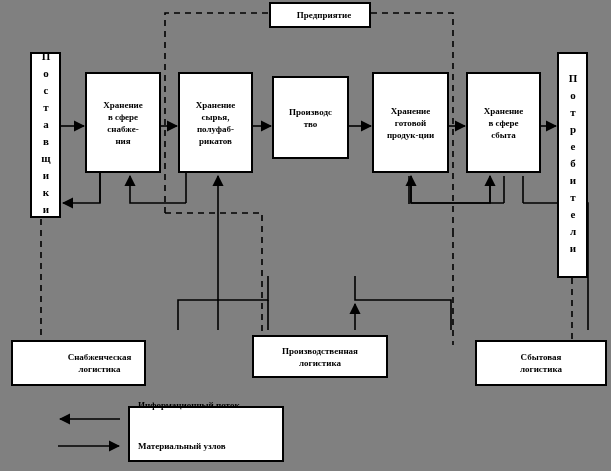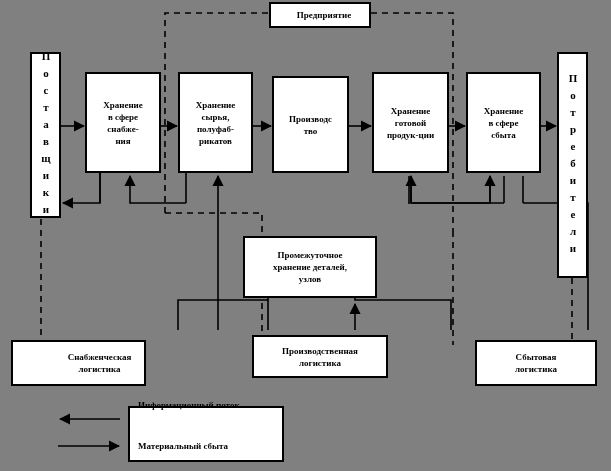--- a/index.html
+++ b/index.html
@@ -165,57 +165,52 @@
 ния</span>
   </div>
 
   <div class="box" style="left:178px; top:72px; width:75px; height:101px;">
     <span class="txt">Хранение
 сырья,
 полуфаб-
 рикатов</span>
   </div>
 
-  <div class="box" style="left:272px; top:76px; width:77px; height:97px;">
+  <div class="box" style="left:272px; top:76px; width:77px; height:83px;">
     <span class="txt">Производс
 тво</span>
   </div>
 
   <div class="box" style="left:372px; top:72px; width:77px; height:101px;">
     <span class="txt">Хранение
 готовой
 продук-ции</span>
   </div>
 
   <div class="box" style="left:466px; top:72px; width:75px; height:101px;">
     <span class="txt">Хранение
 в сфере
 сбыта</span>
   </div>
 
-  <div class="box" style="left:243px; top:236px; width:134px; height:62px;">
-    <span class="txt">Промежуточное
-хранение деталей,
-узлов</span>
-  </div>
 
   <div class="box logi-box" style="left:11px; top:340px; width:135px; height:46px;padding-left:42px;">
     <span class="txt">Снабженческая
 логистика</span>
   </div>
 
   <div class="box logi-box" style="left:252px; top:335px; width:136px; height:43px;">
     <span class="txt">Производственная
 логистика</span>
   </div>
 
-  <div class="box logi-box" style="left:475px; top:340px; width:122px; height:46px;">
+  <div class="box logi-box" style="left:475px; top:340px; width:132px; height:46px;">
     <span class="txt">Сбытовая
 логистика</span>
   </div>
 
   <div class="legend-box" style="left:128px; top:406px; width:156px; height:56px;"></div>
 
   <div class="legend-label" style="left:138px; top:400px;">Информационный поток</div>
 
-  <div class="legend-label" style="left:138px; top:441px;">Материальный сбыта</div>
+  <div class="legend-label" style="left:138px; top:441px;">Материальный узлов</div>
 
 </div>
 
 </body></html>

